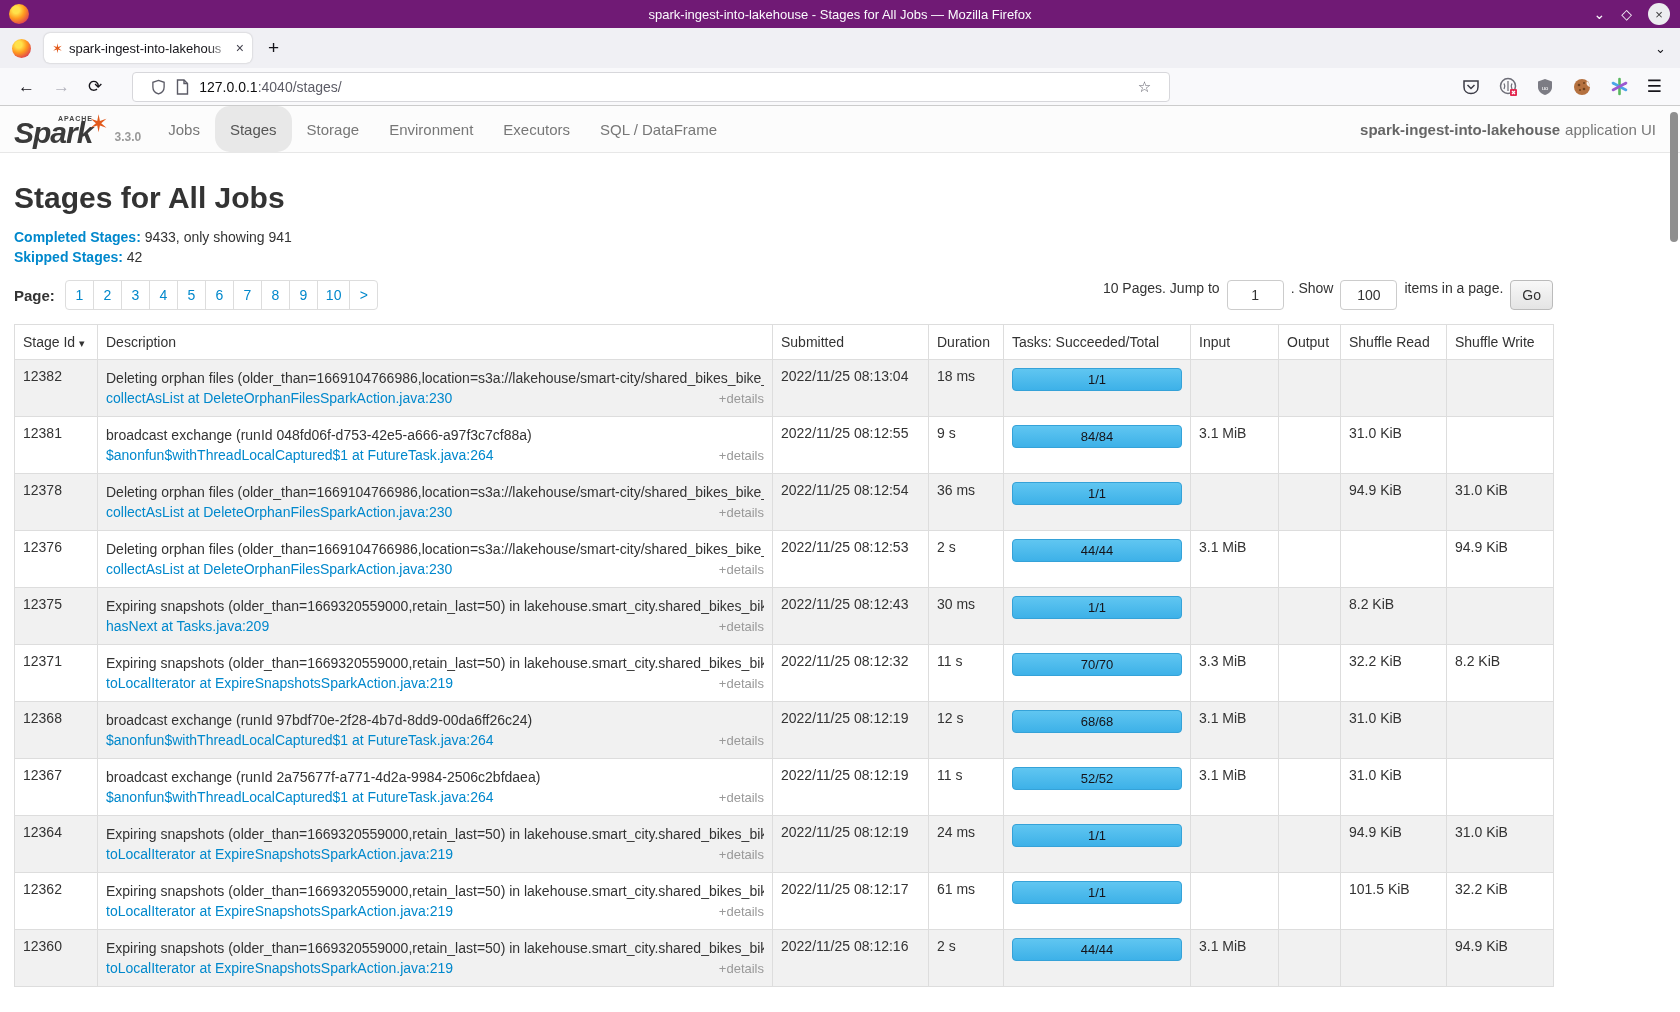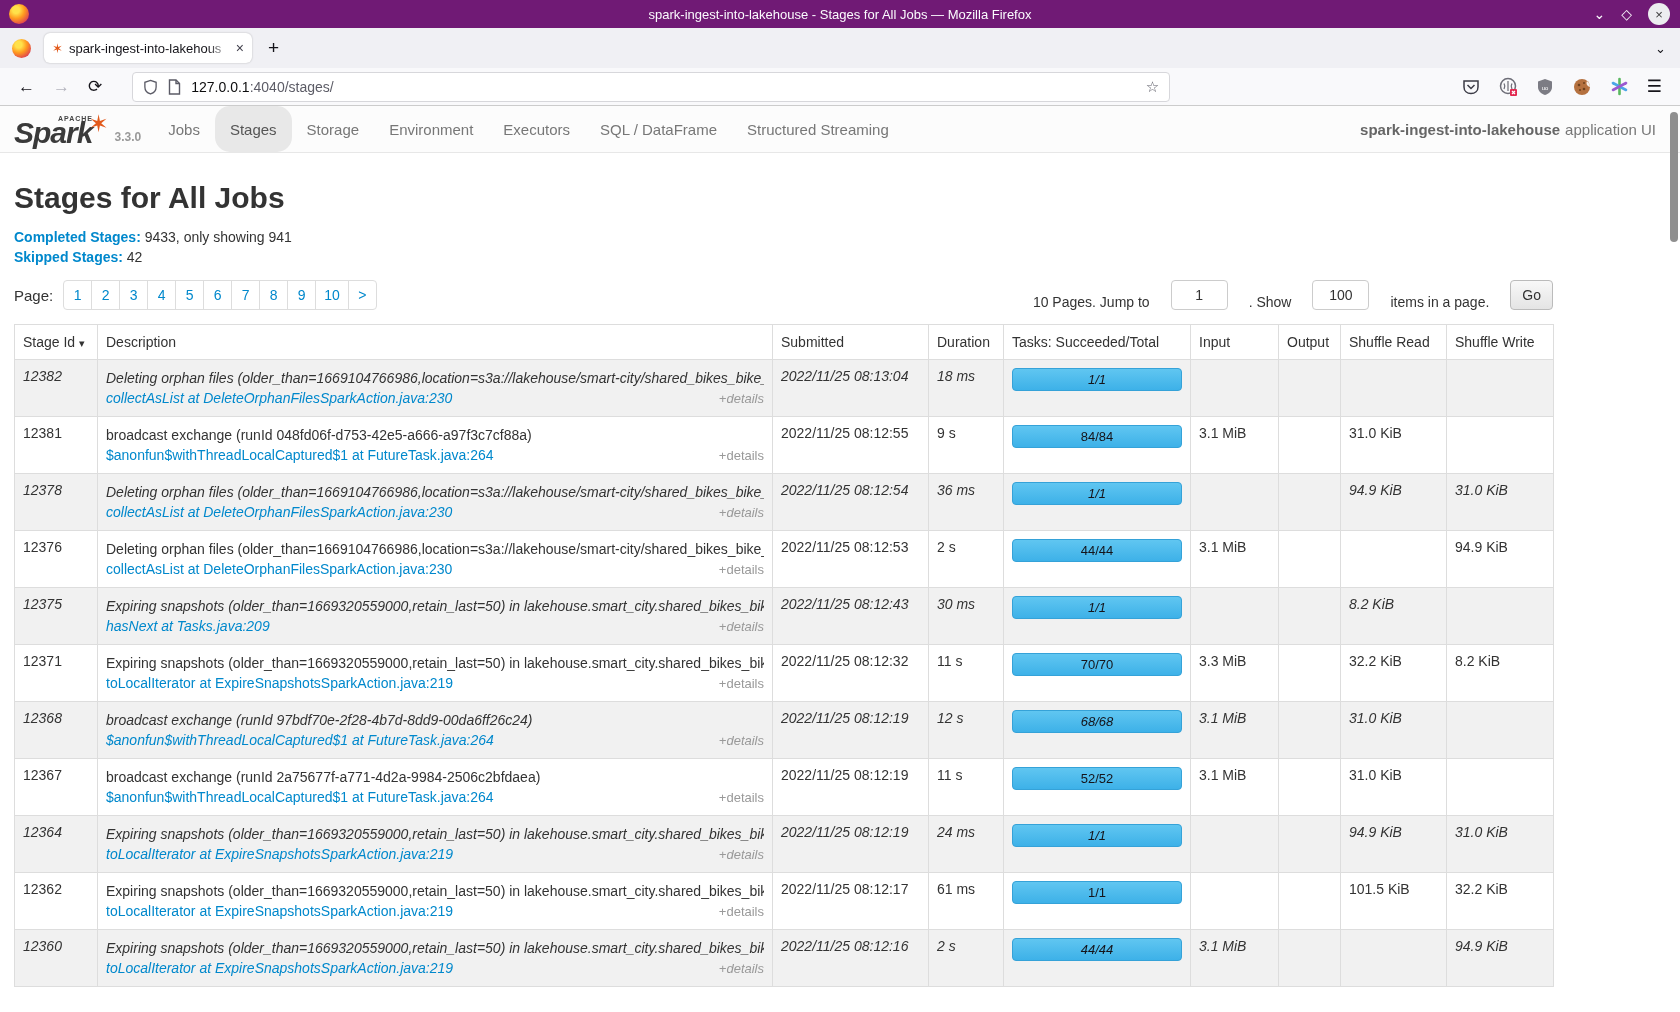--- a/index.html
+++ b/index.html
@@ -25,21 +25,21 @@
   .tab-title { font-size:13px; color:#15141a; white-space:nowrap; overflow:hidden; text-overflow:clip; flex:1;
                -webkit-mask-image:linear-gradient(90deg,#000 85%,transparent); mask-image:linear-gradient(90deg,#000 85%,transparent); }
   .tab-close { color:#42414d; font-size:14px; margin-left:4px; }
   .newtab-btn { font-size:19px; color:#15141a; margin-left:16px; }
   .tabbar-chevron { margin-left:auto; margin-right:14px; color:#15141a; font-size:13px; }
 
   .toolbar { height:38px; background:#f9f9fb; border-bottom:1px solid #ccc; display:flex; align-items:center; }
   .nav-glyph { font-size:17px; color:#15141a; margin-left:18px; }
   .nav-glyph.disabled { color:#b4b4be; }
   .urlbar { width:1038px; height:30px; margin-left:30px; background:#fff; border:1px solid #d7d7db; border-radius:4px;
-            display:flex; align-items:center; padding:0 10px; }
+            display:flex; align-items:center; padding:0 18px; }
   .urlbar svg { flex:0 0 auto; }
   .url-text { font-size:14px; margin-left:10px; flex:1; white-space:nowrap; }
   .url-host { color:#0c0c0d; }
   .url-path { color:#5c5c66; }
   .url-star { font-size:15px; color:#5b5b66; }
   .toolbar-icons { display:flex; align-items:center; gap:18px; margin-left:auto; padding-right:18px; }
   .hamburger { font-size:17px; color:#15141a; }
 
   
   .sparknav { height:47px; background:#fcfcfc; border-bottom:1px solid #e7e7e7; display:flex; align-items:stretch; }
@@ -56,37 +56,37 @@
 
   
   .content { padding:0 14px; }
   h1.page-title { font-size:30px; font-weight:bold; color:#333; margin:28px 0 12px; }
   .stat-line { font-size:14px; color:#333; line-height:20px; }
   .stat-line strong { color:#0088cc; }
   .section-head { margin-top:17px; font-size:19px; font-weight:bold; color:#0088cc; cursor:pointer; }
   .section-head .arrow { font-size:13px; margin-right:4px; position:relative; top:-2px; }
 
   .pager-row { margin-top:13px; width:1539px; display:flex; align-items:center; }
-  .pager-label { font-size:15px; color:#333; margin-right:10px; }
+  .pager-label { font-size:15px; color:#333; margin-right:10px;font-weight:bold; }
   .page-btns { display:flex; }
   .page-btn { min-width:29px; text-align:center; padding:6px 8px; font-size:14px; color:#0088cc; background:#fff;
               border:1px solid #ddd; margin-left:-1px; cursor:pointer; }
   .page-btn:first-child { border-radius:4px 0 0 4px; margin-left:0; }
   .page-btn:last-child { border-radius:0 4px 4px 0; }
-  .pager-right { margin-left:auto; display:flex; align-items:flex-end; font-size:14px; color:#333; gap:21px; }
+  .pager-right { margin-left:auto; display:flex; align-items:flex-start; font-size:14px; color:#333; gap:7px; }
   .pager-input { width:57px; height:30px; border:1px solid #ccc; border-radius:4px; text-align:center; font-size:14px;
                  color:#333; font-family:"Liberation Sans",sans-serif; }
   .go-btn { padding:6px 11px; font-size:14px; color:#333; background:linear-gradient(#f8f8f8,#e4e4e4);
             border:1px solid #bbb; border-radius:4px; cursor:pointer; }
 
   
   table.stages { margin-top:14px; width:1539px; border-collapse:collapse; table-layout:fixed; }
   .stages th, .stages td { border:1px solid #ddd; padding:8px; font-size:14px; color:#333; vertical-align:top; text-align:left; }
   .stages th { font-weight:normal; padding:9px 8px; }
-  .stages tr.striped td { background:#f1f1f1;font-style:italic; }
+  .stages tr.striped td { background:#f1f1f1; }
   .sort-arrow { font-size:11px; }
   .desc-line { color:#333; line-height:20px; white-space:nowrap; overflow:hidden; }
   .desc-sub { display:flex; align-items:baseline; line-height:19px; margin-top:1px; }
   .stage-link { color:#0088cc; text-decoration:none; font-size:14px; white-space:nowrap; }
   .details { margin-left:auto; color:#999; font-size:13px; cursor:pointer; }
   .c-tasks-pad { padding:8px 7px; }
   .progress { height:23px; border-radius:4px; border:1px solid #35a2d8;
               background:linear-gradient(#60c6f1,#3db1e8); text-align:center; font-size:13px; color:#15141a; line-height:21px; }
 
   
@@ -180,21 +180,20 @@
   <div class="nav-item active">Stages</div>
 
   <div class="nav-item">Storage</div>
 
   <div class="nav-item">Environment</div>
 
   <div class="nav-item">Executors</div>
 
   <div class="nav-item">SQL / DataFrame</div>
 
-  <div class="nav-item">Structured Streaming</div>
 </div>
   <div class="nav-app">
     <b>spark-ingest-into-lakehouse</b>
     <span>application UI</span>
   </div>
 </div>
 
 <div class="content">
   <h1 class="page-title">Stages for All Jobs</h1>
 

